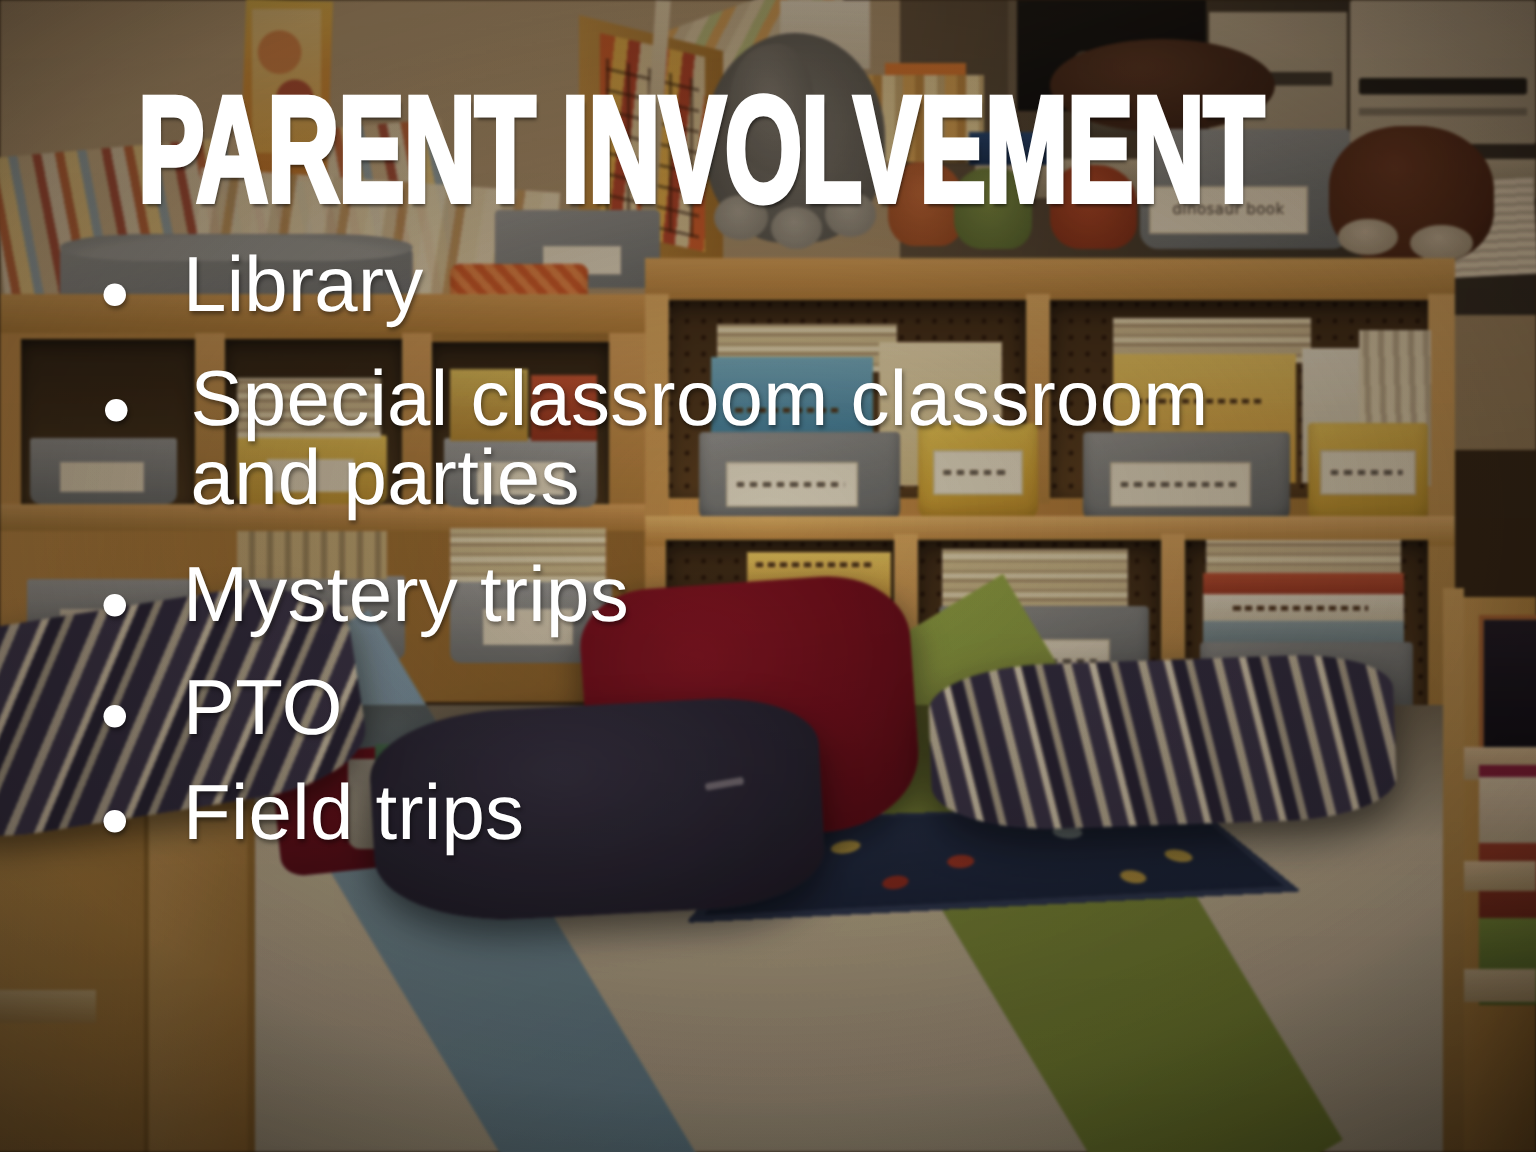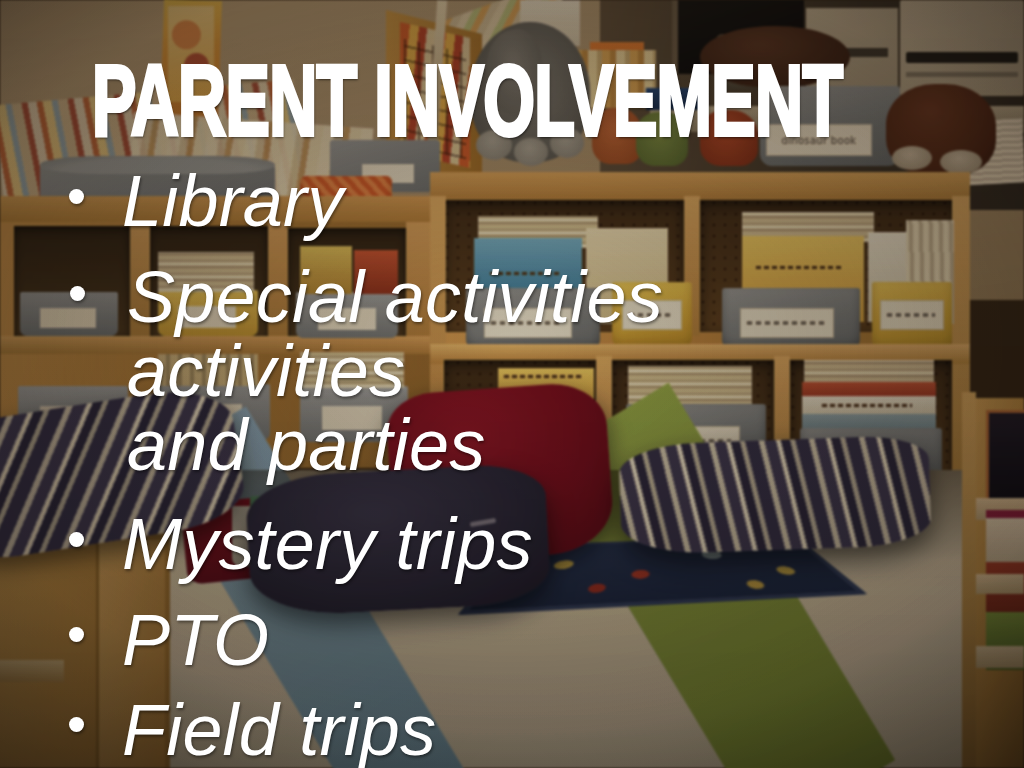--- a/index.html
+++ b/index.html
@@ -497,25 +497,24 @@
   }
   .dot {
     flex: 0 0 auto;
     width: 15px; height: 15px;
     background: #ffffff;
     border-radius: 50%;
     margin-right: 0;
     box-shadow: 1px 2px 3px rgba(0,0,0,.4);
   }
   .btext {
-    font-size: 72px;
+    font-size: 52px;
     line-height: 1.03;
     letter-spacing: 0.2px;
     white-space: pre-line;
-    font-style: italic;
   }
 
   .row-1 .dot { margin-top: 25px; margin-left: 9px; }
   .row-1 .btext { margin-left: 38px; }
 
   .row-2 { margin-top: 22px; }
   .row-2 .dot { margin-top: 26px; margin-left: 10px; }
   .row-2 .btext { margin-left: 42px; }
 
   .row-3 { margin-top: 24px; }
@@ -754,21 +753,21 @@
 
   <div class="bullets">
 
     <div class="bullet-row row-1">
       <span class="dot"></span>
       <span class="btext">Library</span>
     </div>
 
     <div class="bullet-row row-2">
       <span class="dot"></span>
-      <span class="btext">Special activities activities
+      <span class="btext">Special classroom classroom
 and parties</span>
     </div>
 
     <div class="bullet-row row-3">
       <span class="dot"></span>
       <span class="btext">Mystery trips</span>
     </div>
 
     <div class="bullet-row row-5">
       <span class="dot"></span>

